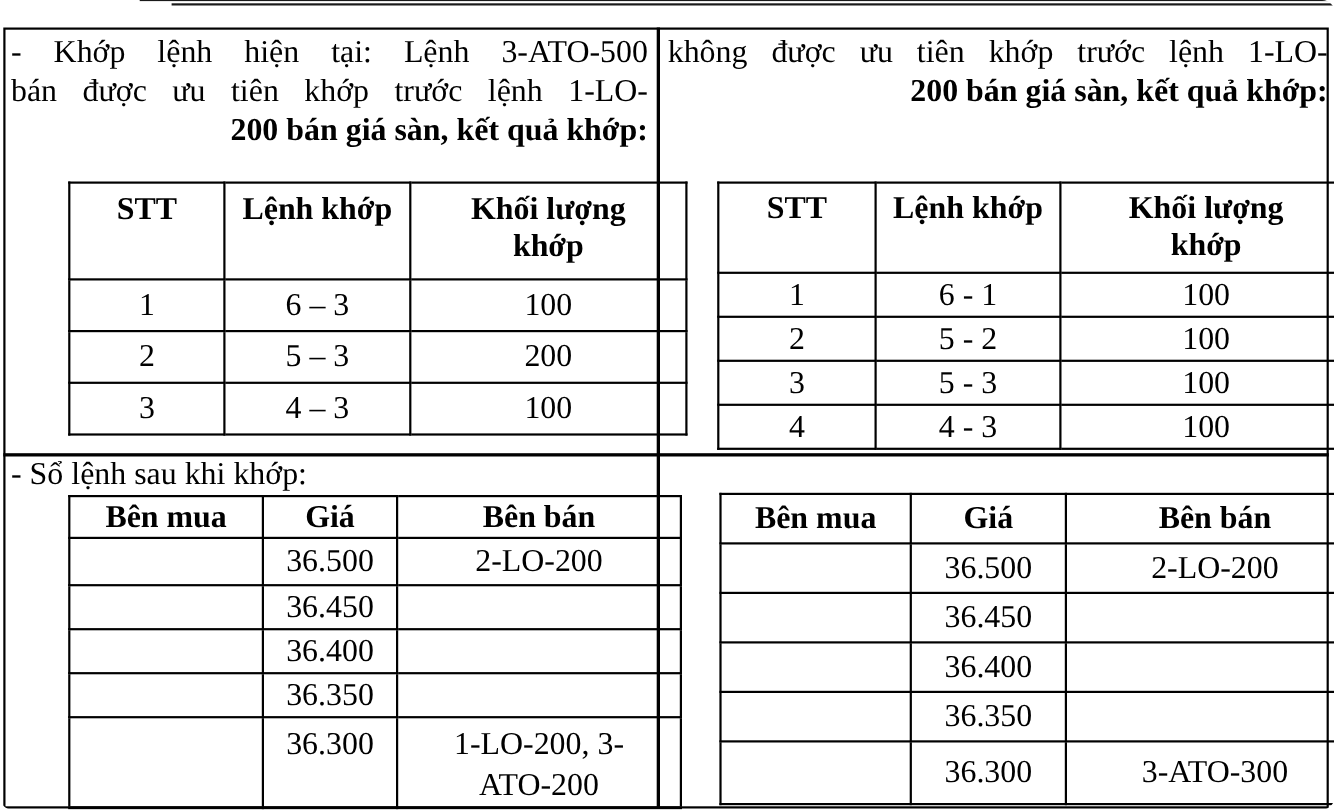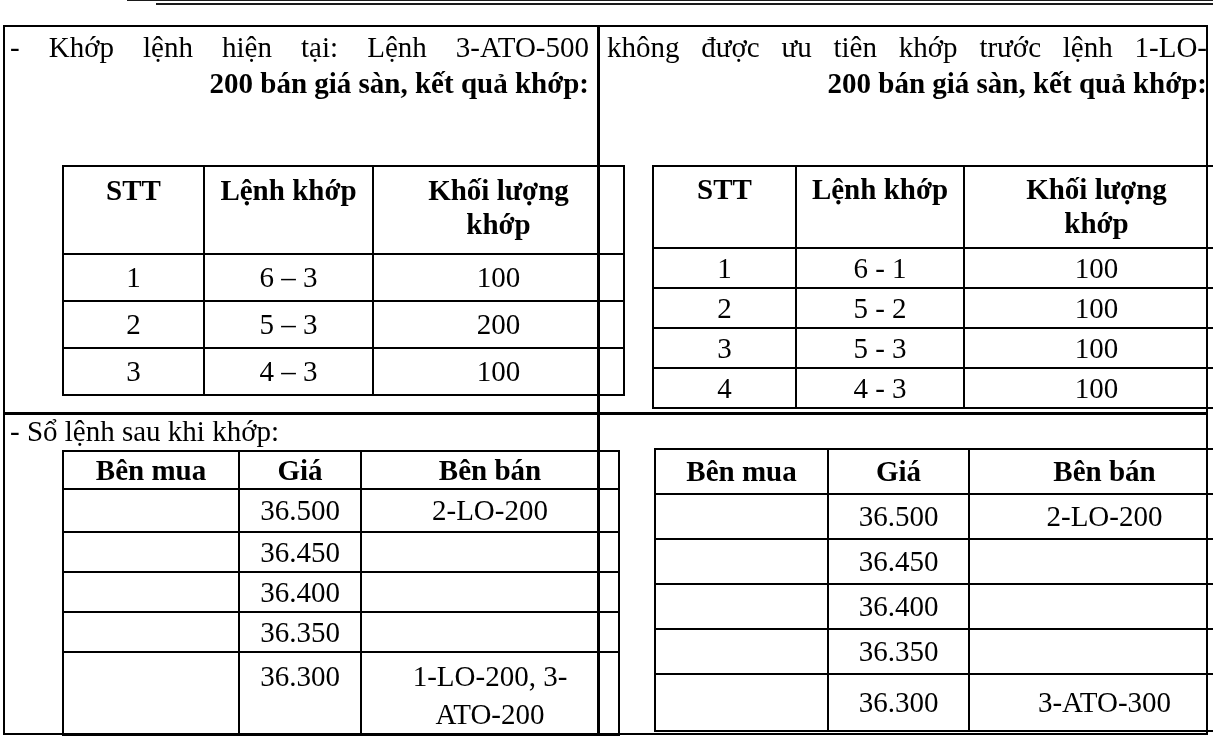--- a/index.html
+++ b/index.html
@@ -1,19 +1,20 @@
 <!DOCTYPE html>
 <html><head>
 <meta charset="utf-8">
 <style>
   html,body { margin:0; padding:0; background:#ffffff; }
   .page {
     position:relative; width:1213px; height:736px; background:#ffffff;
     color:#000; font-family:"Liberation Serif","DejaVu Serif",serif;
     overflow:hidden;
+    border-radius:11px;
   }
   .rule { position:absolute; background:#1a1a1a; }
   .outer-border {
     position:absolute; left:3px; top:25px; width:1201px; height:706px;
     border:2px solid #000; box-sizing:content-box;
   }
   .vdiv { position:absolute; left:597px; top:25px; width:3px; height:710px; background:#000; }
   .hdiv { position:absolute; left:3px; top:412px; width:1205px; height:3px; background:#000; }
 
   .para { position:absolute; font-size:29px; line-height:35.5px; }
@@ -72,20 +73,21 @@
 
   <div class="rule" style="left:127px; top:0; width:1086px; height:1px;"></div>
   <div class="rule" style="left:156px; top:3px; width:1057px; height:2px;"></div>
 
   <div class="outer-border"></div>
   <div class="vdiv"></div>
   <div class="hdiv"></div>
 
   <div class="para para-left">
     <div class="pline">- Khớp lệnh hiện tại: Lệnh 3-ATO-500</div>
+    <div class="pline">bán được ưu tiên khớp trước lệnh 1-LO-</div>
     <div class="pline-last">200 bán giá sàn, kết quả khớp:</div>
   </div>
 
   <div class="para para-right">
     <div class="pline">không được ưu tiên khớp trước lệnh 1-LO-</div>
     <div class="pline-last">200 bán giá sàn, kết quả khớp:</div>
   </div>
 
   <table id="t1">
     <colgroup>

